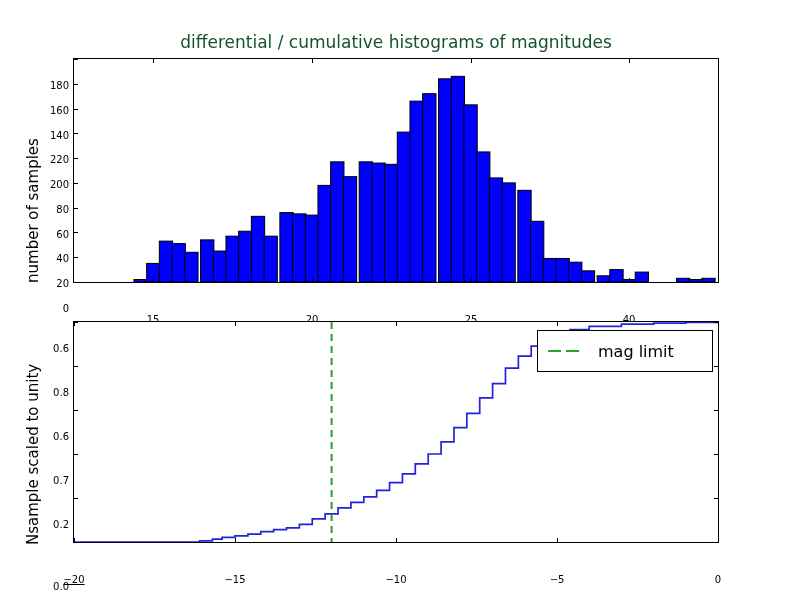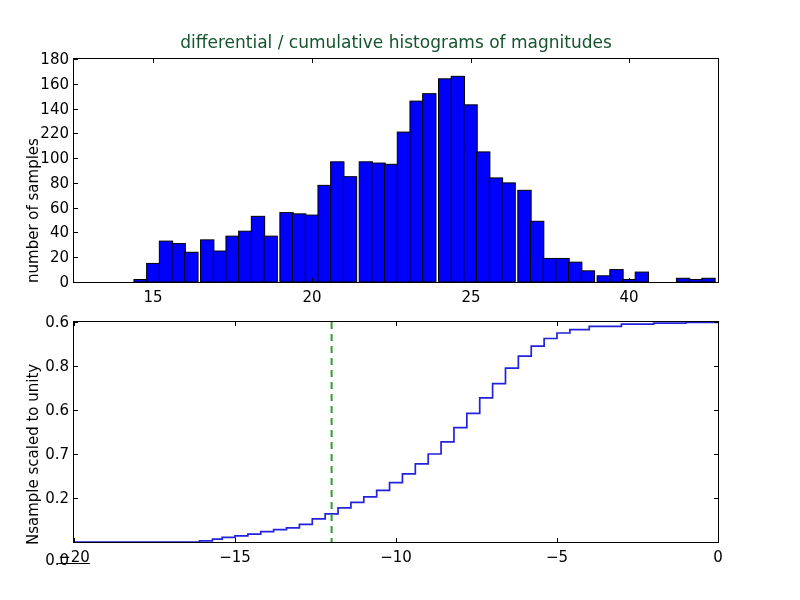--- a/index.html
+++ b/index.html
@@ -49,23 +49,24 @@
   .tick-mark {
     position: absolute;
     background: #000000;
   }
   .tick-x { width: 1px; height: 4px; }
   .tick-y { height: 1px; width: 4px; }
 
   
   .tick-label {
     position: absolute;
-    font-size: 15px;
+    font-size: 10px;
     color: #000000;
     white-space: nowrap;
+    margin-top: 26px;
   }
   .tick-label-x { transform: translateX(-50%); }
   .tick-label-y { text-align: right; transform: translateY(-50%); }
 
   
   .axis-title {
     position: absolute;
     font-size: 15px;
     color: #000000;
     white-space: nowrap;
@@ -165,21 +166,21 @@
       <div class="tick-label tick-label-y" style="left: 25px; top: 282px; width: 44px;">0</div>
       <div class="tick-mark tick-y" style="left: 74px; top: 257px;"></div>
       <div class="tick-label tick-label-y" style="left: 25px; top: 257px; width: 44px;">20</div>
       <div class="tick-mark tick-y" style="left: 74px; top: 232px;"></div>
       <div class="tick-label tick-label-y" style="left: 25px; top: 232px; width: 44px;">40</div>
       <div class="tick-mark tick-y" style="left: 74px; top: 208px;"></div>
       <div class="tick-label tick-label-y" style="left: 25px; top: 208px; width: 44px;">60</div>
       <div class="tick-mark tick-y" style="left: 74px; top: 183px;"></div>
       <div class="tick-label tick-label-y" style="left: 25px; top: 183px; width: 44px;">80</div>
       <div class="tick-mark tick-y" style="left: 74px; top: 158px;"></div>
-      <div class="tick-label tick-label-y" style="left: 25px; top: 158px; width: 44px;">100</div>
+      <div class="tick-label tick-label-y" style="left: 25px; top: 158px; width: 44px;">200</div>
       <div class="tick-mark tick-y" style="left: 74px; top: 133px;"></div>
       <div class="tick-label tick-label-y" style="left: 25px; top: 133px; width: 44px;">220</div>
       <div class="tick-mark tick-y" style="left: 74px; top: 109px;"></div>
       <div class="tick-label tick-label-y" style="left: 25px; top: 109px; width: 44px;">140</div>
       <div class="tick-mark tick-y" style="left: 74px; top: 84px;"></div>
       <div class="tick-label tick-label-y" style="left: 25px; top: 84px; width: 44px;">160</div>
       <div class="tick-mark tick-y" style="left: 74px; top: 59px;"></div>
       <div class="tick-label tick-label-y" style="left: 25px; top: 59px; width: 44px;">180</div>
       <div class="tick-mark tick-x" style="left: 153px; top: 278px;"></div>
       <div class="tick-mark tick-x" style="left: 153px; top: 59px;"></div>
@@ -234,14 +235,21 @@
       <div class="tick-label tick-label-x" style="left: 396px; top: 548px;">−10</div>
       <div class="tick-mark tick-x" style="left: 557px; top: 538px;"></div>
       <div class="tick-mark tick-x" style="left: 557px; top: 322px;"></div>
       <div class="tick-label tick-label-x" style="left: 557px; top: 548px;">−5</div>
       <div class="tick-mark tick-x" style="left: 718px; top: 538px;"></div>
       <div class="tick-mark tick-x" style="left: 718px; top: 322px;"></div>
       <div class="tick-label tick-label-x" style="left: 718px; top: 548px;">0</div>
     </div>
   <div class="axis-title ylabel" id="bottom-ylabel" style="left:24px; top:545px;">Nsample scaled to unity</div>
 
+  <div id="legend-box">
+    <span id="legend-swatch">
+        <span class="dash" style="left: 0px; width: 13px; background: rgb(44, 160, 44);"></span>
+        <span class="dash" style="left: 18px; width: 13px; background: rgb(44, 160, 44);"></span>
+      </span>
+    <span id="legend-label">mag limit</span>
+  </div>
 
 </div>
 
 </body></html>

